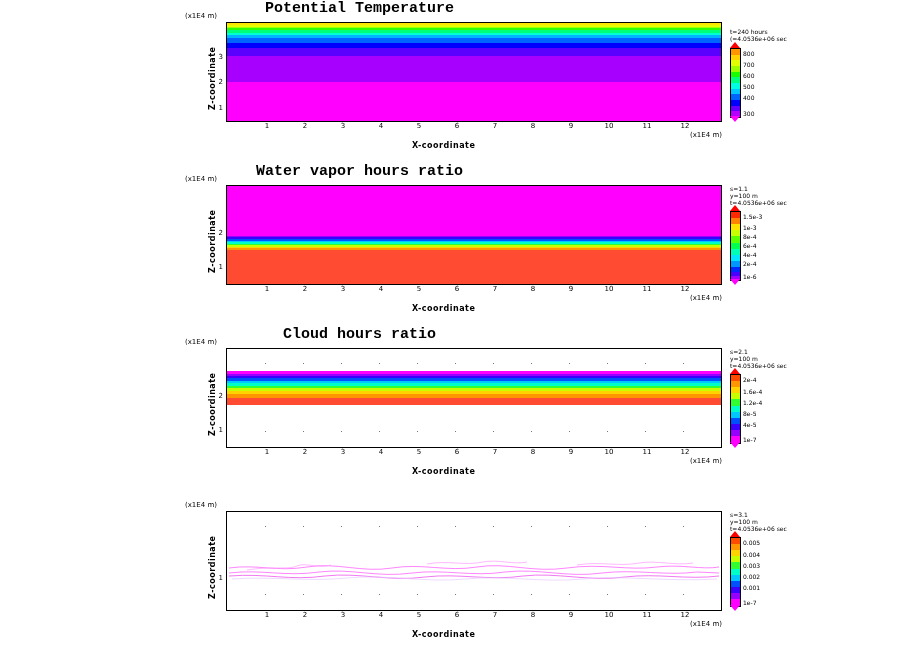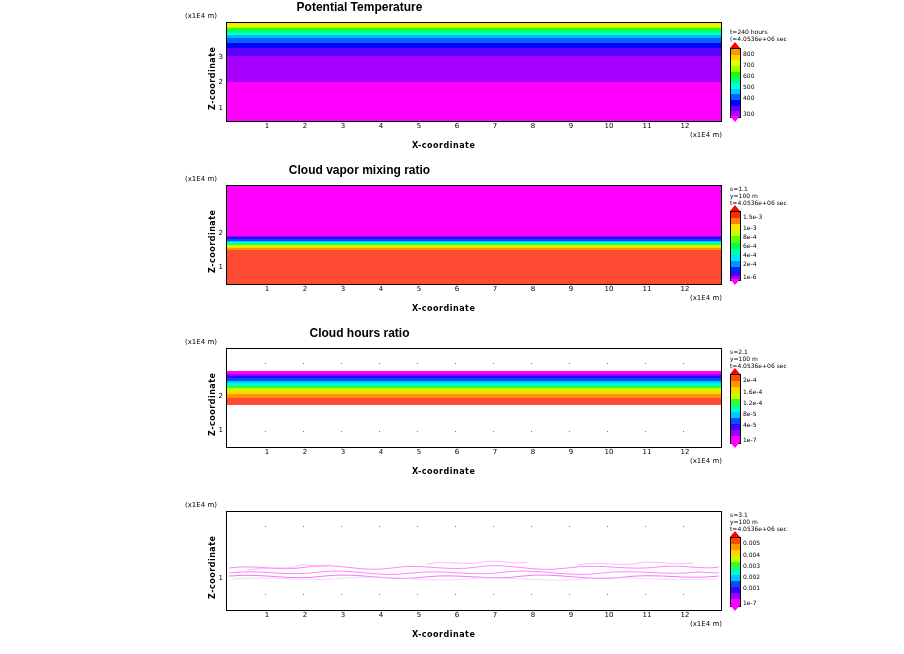--- a/index.html
+++ b/index.html
@@ -1,18 +1,18 @@
 <!DOCTYPE html>
 <html><head>
 <meta charset="utf-8">
 <style>
   html,body{margin:0;padding:0;background:#ffffff;}
   body{width:904px;height:654px;position:relative;font-family:"DejaVu Sans",sans-serif;overflow:hidden;}
   .panel{position:absolute;left:0;width:904px;}
-  .title{position:absolute;width:719px;text-align:center;font-size:12px;font-weight:bold;color:#000;font-family:Liberation Sans, sans-serif;}
+  .title{position:absolute;width:719px;text-align:center;font-size:15px;font-weight:bold;color:#000;font-family:Liberation Mono, monospace;}
   .topunit{position:absolute;font-size:7px;color:#000;}
   .plotbox{position:absolute;border:1px solid #000;overflow:hidden;background:#fff;}
   .ylabel{position:absolute;font-size:8px;font-weight:bold;color:#000;transform:rotate(-90deg);transform-origin:left top;white-space:nowrap;letter-spacing:0.5px;}
   .xlabel{position:absolute;font-size:8px;font-weight:bold;color:#000;white-space:nowrap;letter-spacing:0.5px;}
   .xunit{position:absolute;font-size:7px;color:#000;white-space:nowrap;}
   .tickx{position:absolute;font-size:7px;color:#000;text-align:center;width:20px;}
   .ticky{position:absolute;font-size:7px;color:#000;text-align:right;width:12px;}
   .band{position:absolute;left:0;width:100%;}
   .cbar{position:absolute;width:9px;border:1px solid #000;overflow:hidden;}
   .cbseg{position:absolute;left:0;width:100%;}
@@ -87,21 +87,21 @@
   <div class="arrow-dn" style="left:730px;top:116px;border-left:5px solid transparent;border-right:5px solid transparent;border-top:6px solid #ff00ff;"></div>
   <div class="cblab" style="left:743px;top:50px;">800</div>
   <div class="cblab" style="left:743px;top:61px;">700</div>
   <div class="cblab" style="left:743px;top:72px;">600</div>
   <div class="cblab" style="left:743px;top:83px;">500</div>
   <div class="cblab" style="left:743px;top:94px;">400</div>
   <div class="cblab" style="left:743px;top:110px;">300</div>
 </div>
 
 <div class="panel" style="top:163px;height:160px;">
-  <div class="title" style="top:0px;">Cloud vapor mixing ratio</div>
+  <div class="title" style="top:0px;">Water vapor hours ratio</div>
   <div class="topunit" style="left:185px;top:12px;">(x1E4 m)</div>
 
   <div class="plotbox" style="left:226px;top:22px;width:494px;height:98px;">
     <div class="dotgrid">
       <div class="dot" style="left:38px;top:14px;"></div>
         <div class="dot" style="left:76px;top:14px;"></div>
       <div class="dot" style="left:114px;top:14px;"></div>
         <div class="dot" style="left:152px;top:14px;"></div>
       <div class="dot" style="left:190px;top:14px;"></div>
         <div class="dot" style="left:228px;top:14px;"></div>

